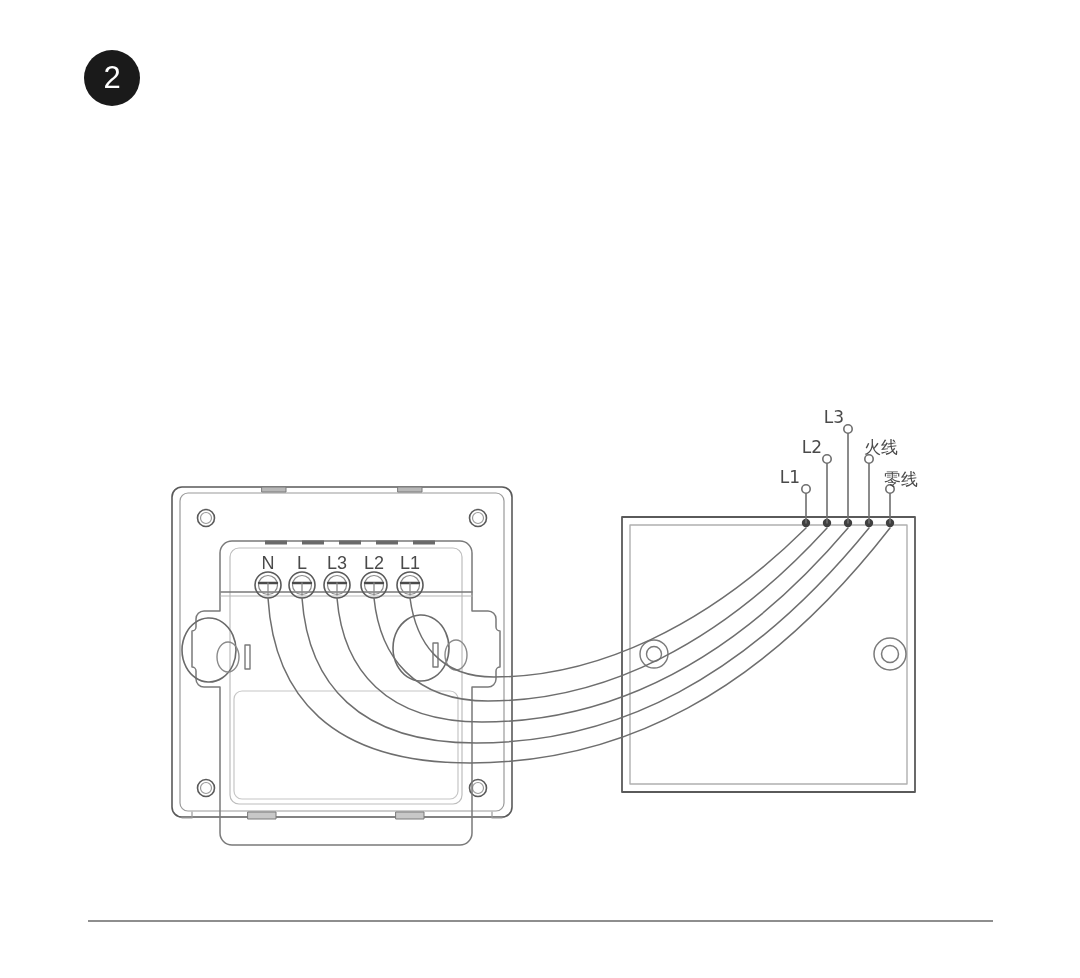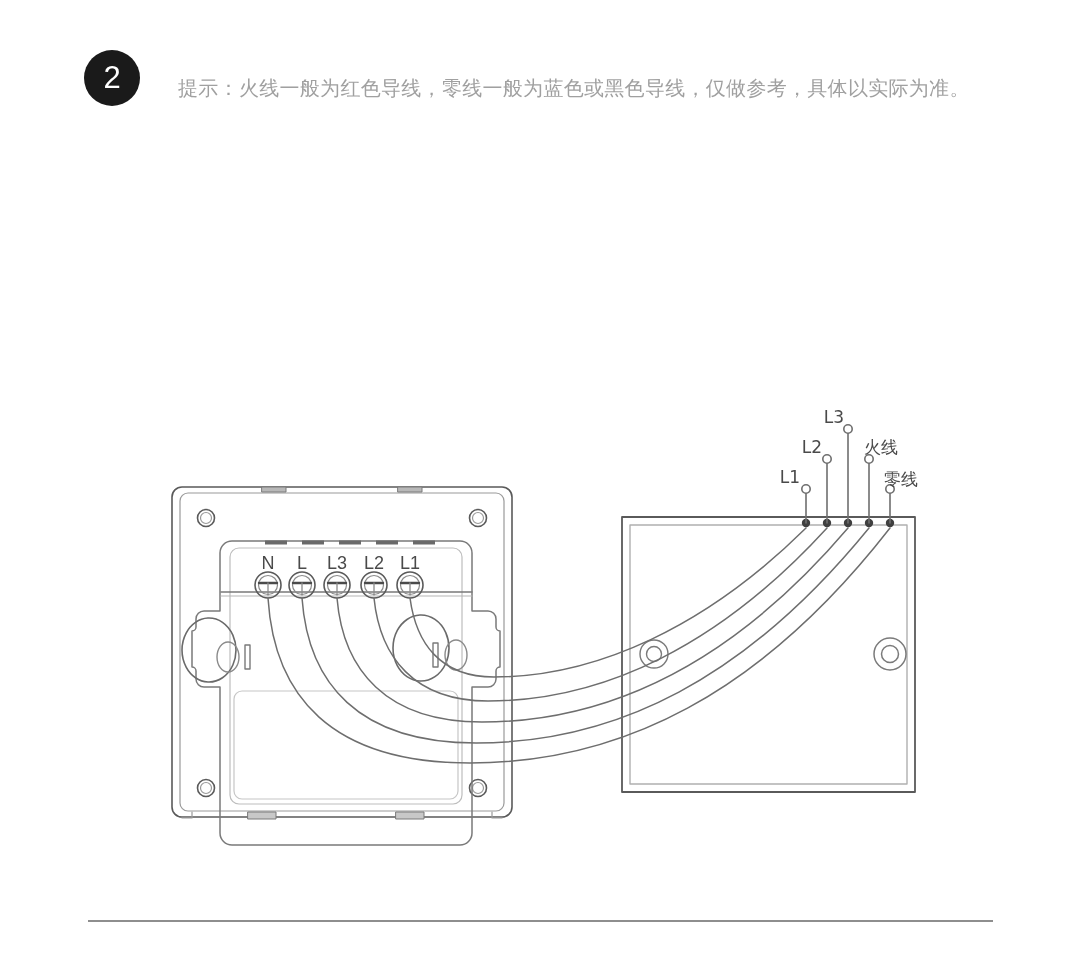--- a/index.html
+++ b/index.html
@@ -84,21 +84,20 @@
   }
 </style>
 </head>
 <body>
 
 <div class="page">
 
   <div class="step-badge">2</div>
 
   <div class="text-block">
-    <div class="hint-text">提示：火线一般为红色导线，零线一般为蓝色或黑色导线，仅做参考，具体以实际为准。</div>
   </div>
 
   <div class="diagram">
     <svg width="1080" height="460" viewBox="0 0 1080 460" xmlns="http://www.w3.org/2000/svg">
       <g fill="none" stroke="#5a5a5a" stroke-width="1.6" stroke-linejoin="round" stroke-linecap="round">
 
         <g>
 
           <path d="M182,92 h320 a10,10 0 0 1 10,10 v310 a10,10 0 0 1 -10,10 h-320 a10,10 0 0 1 -10,-10 v-310 a10,10 0 0 1 10,-10 z"></path>
 

